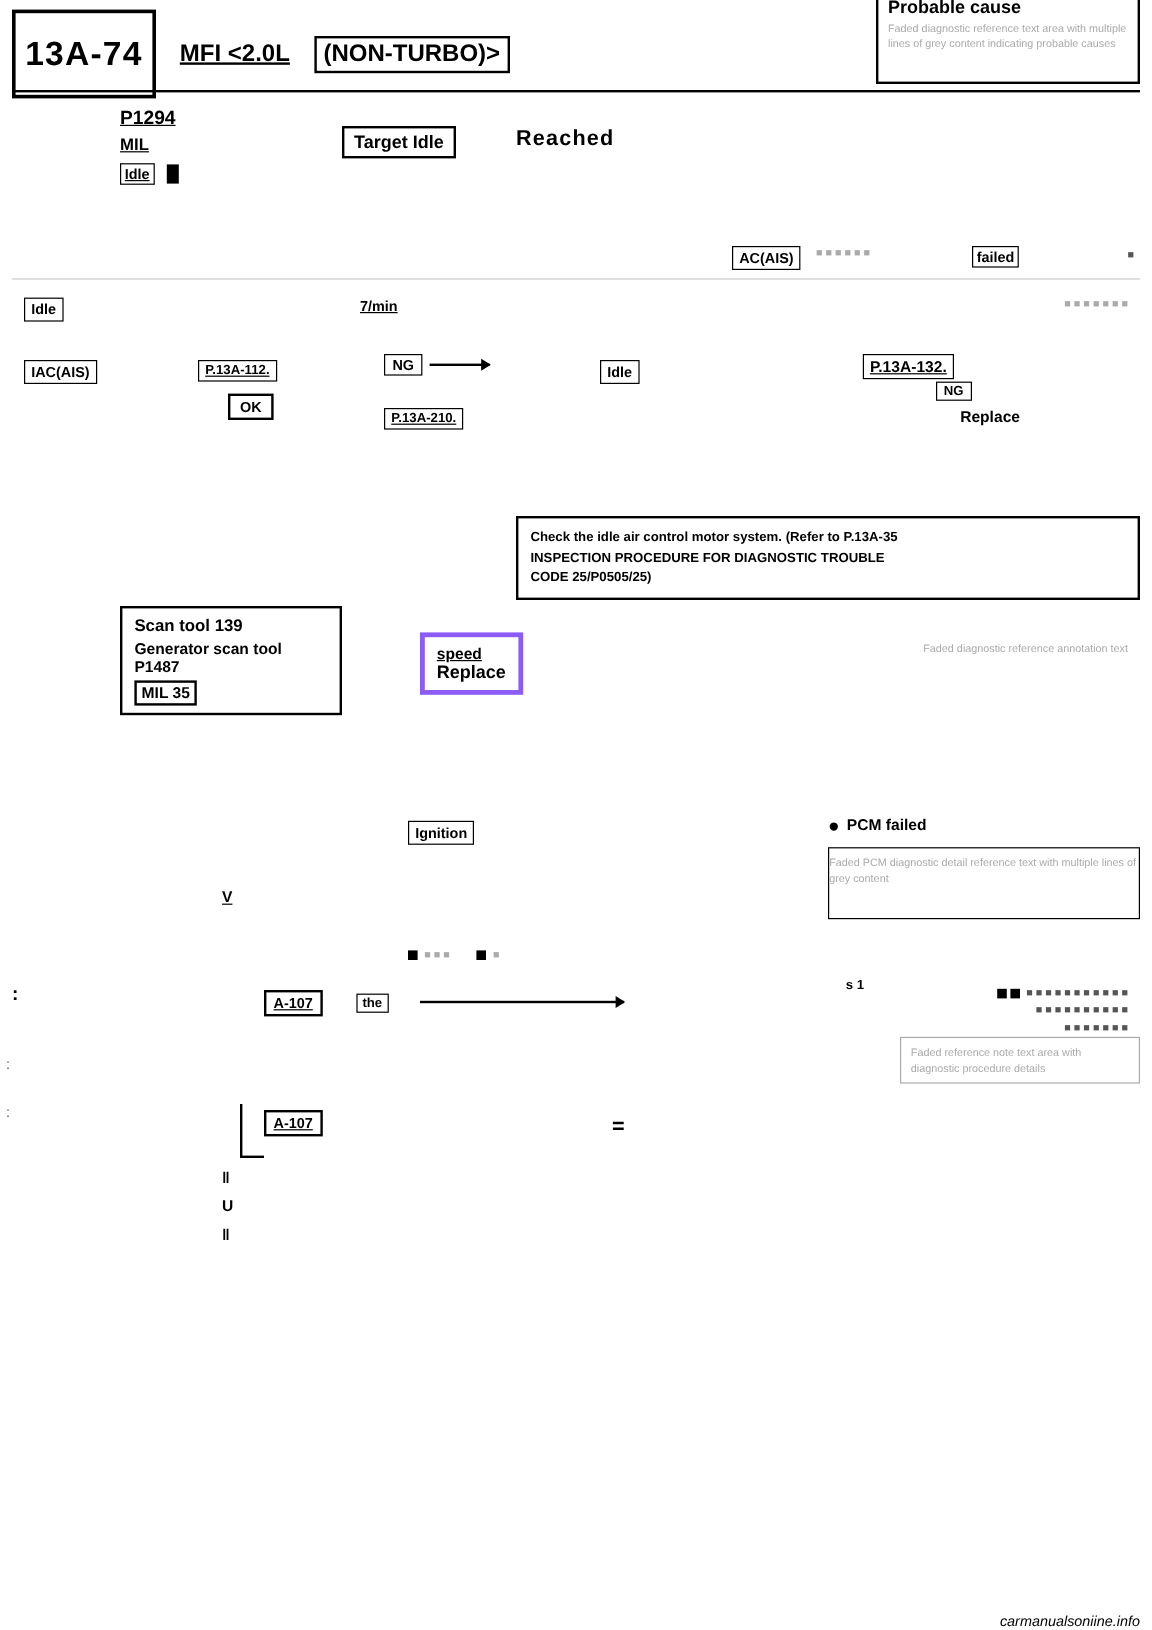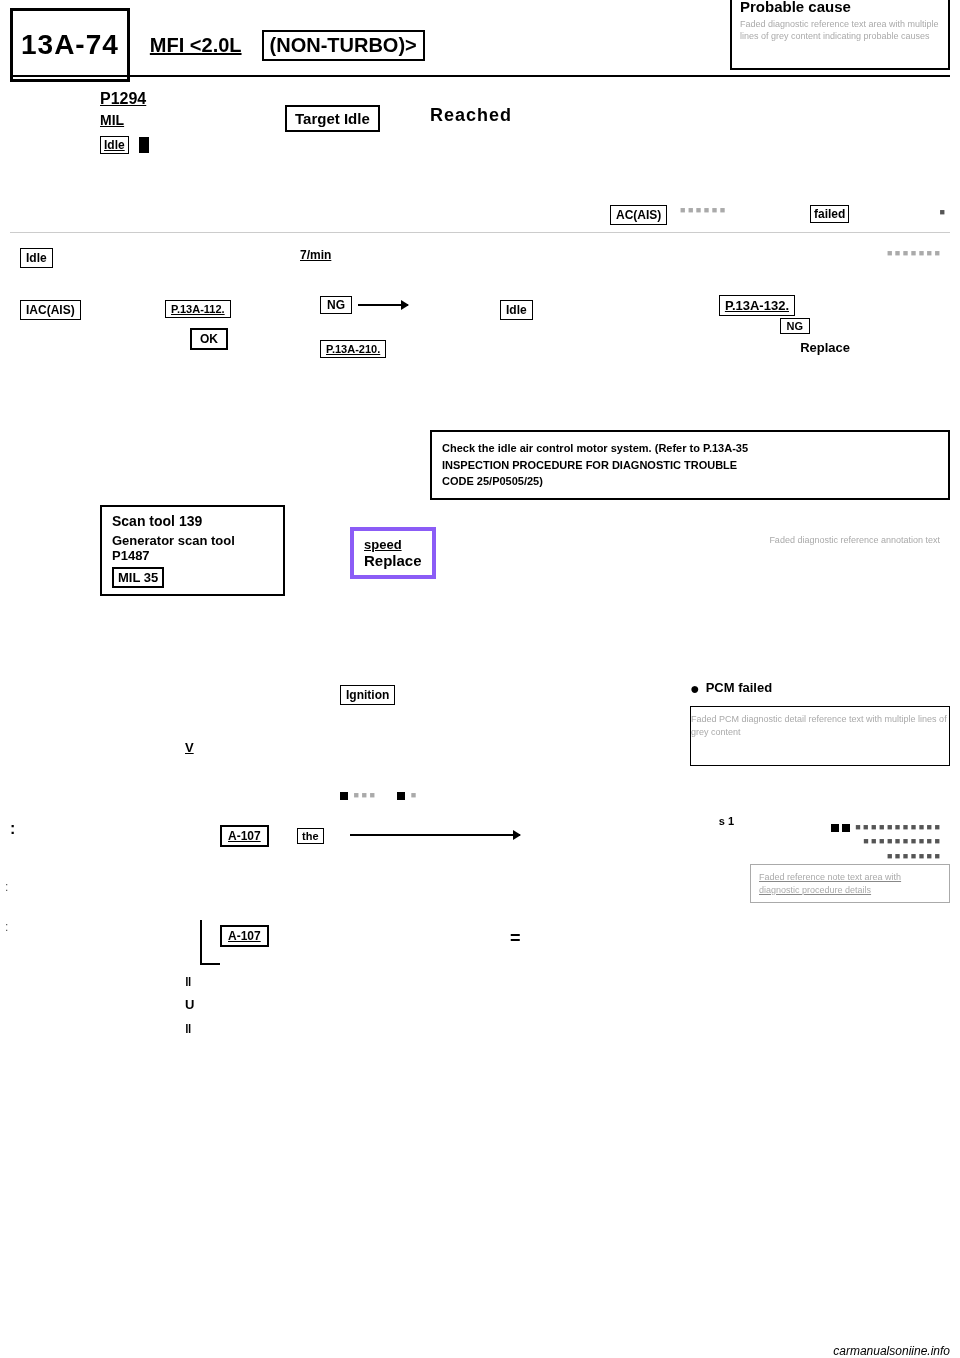--- a/index.html
+++ b/index.html
@@ -299,21 +299,21 @@
       top: 8px;
       border: 1px solid #000;
       padding: 1px 4px;
       font-size: 11px;
       font-weight: 700;
     }
     
     .step-1 {
       position: absolute;
       top: 815px;
-      right: 226px;
+      right: 240px;
       font-size: 11px;
       font-weight: 700;
     }
     
     .a107-second {
       position: absolute;
       top: 920px;
       left: 10px;
       right: 10px;
     }
@@ -364,21 +364,20 @@
     .mil-35-box {
       position: absolute;
       top: 864px;
       right: 10px;
       width: 200px;
       border: 1px solid #aaa;
       padding: 6px 8px;
       font-size: 9px;
       color: #888;
       line-height: 1.4;
-      text-decoration: underline;
     }
     
     .small-sq {
       display: inline-block;
       width: 8px;
       height: 8px;
       background: #000;
       margin-right: 3px;
       vertical-align: middle;
     }

